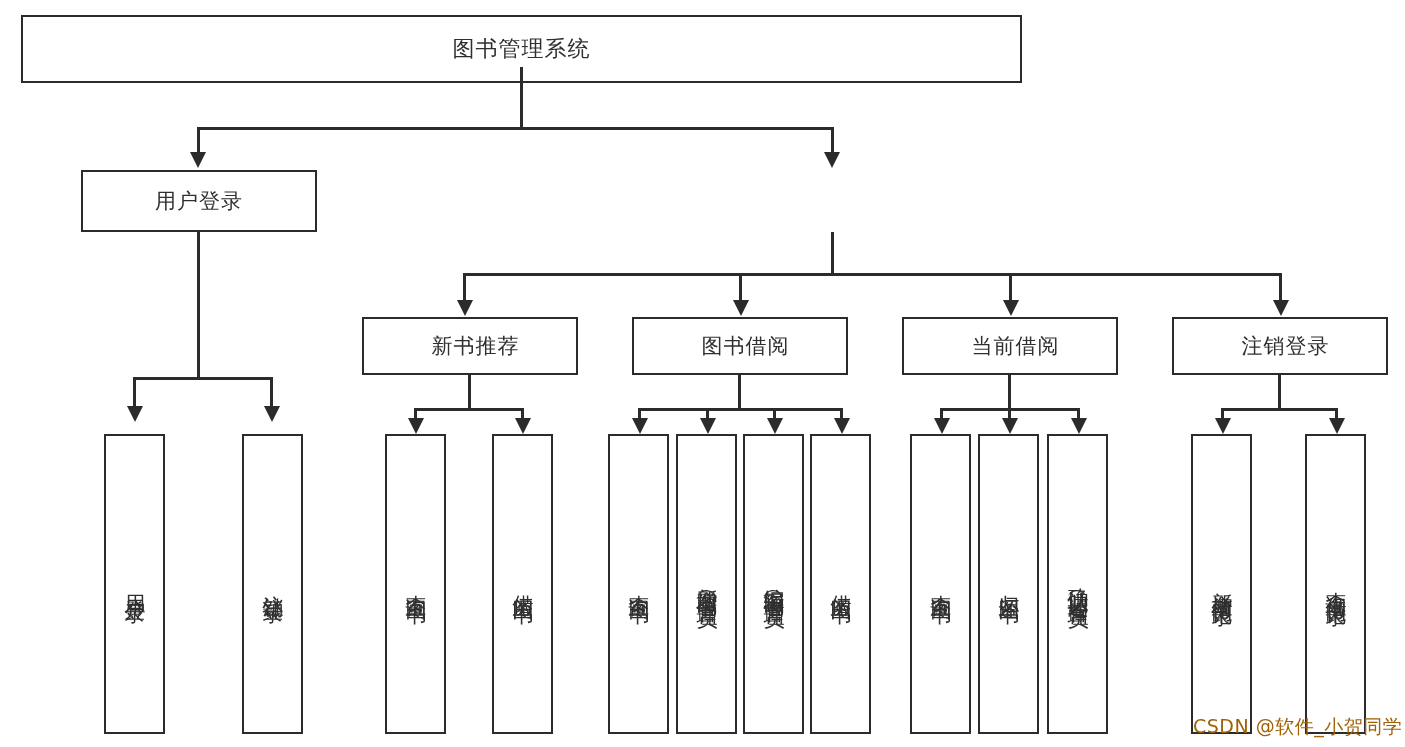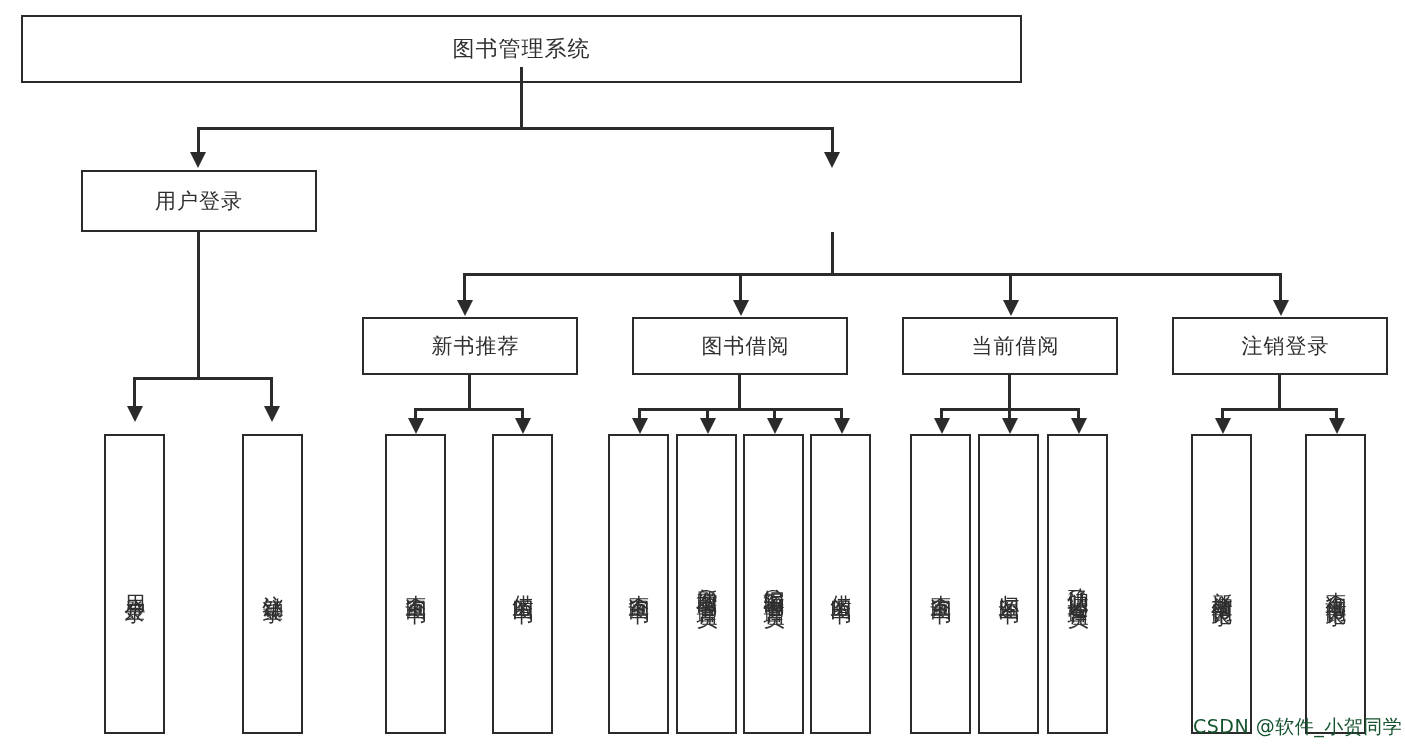--- a/index.html
+++ b/index.html
@@ -54,21 +54,21 @@
   .arrow{
     position:absolute;
     width:0;height:0;
     border-left:8px solid transparent;
     border-right:8px solid transparent;
     border-top:16px solid #2b2b2b;
   }
   
   #watermark{
     position:absolute;
-    color:#14532d;
+    color:#a16207;
     font-size:19px;
     letter-spacing:0.5px;
     white-space:nowrap;
     pointer-events:none;
   }
 </style>
 </head>
 <body>
 
 <div id="canvas">

